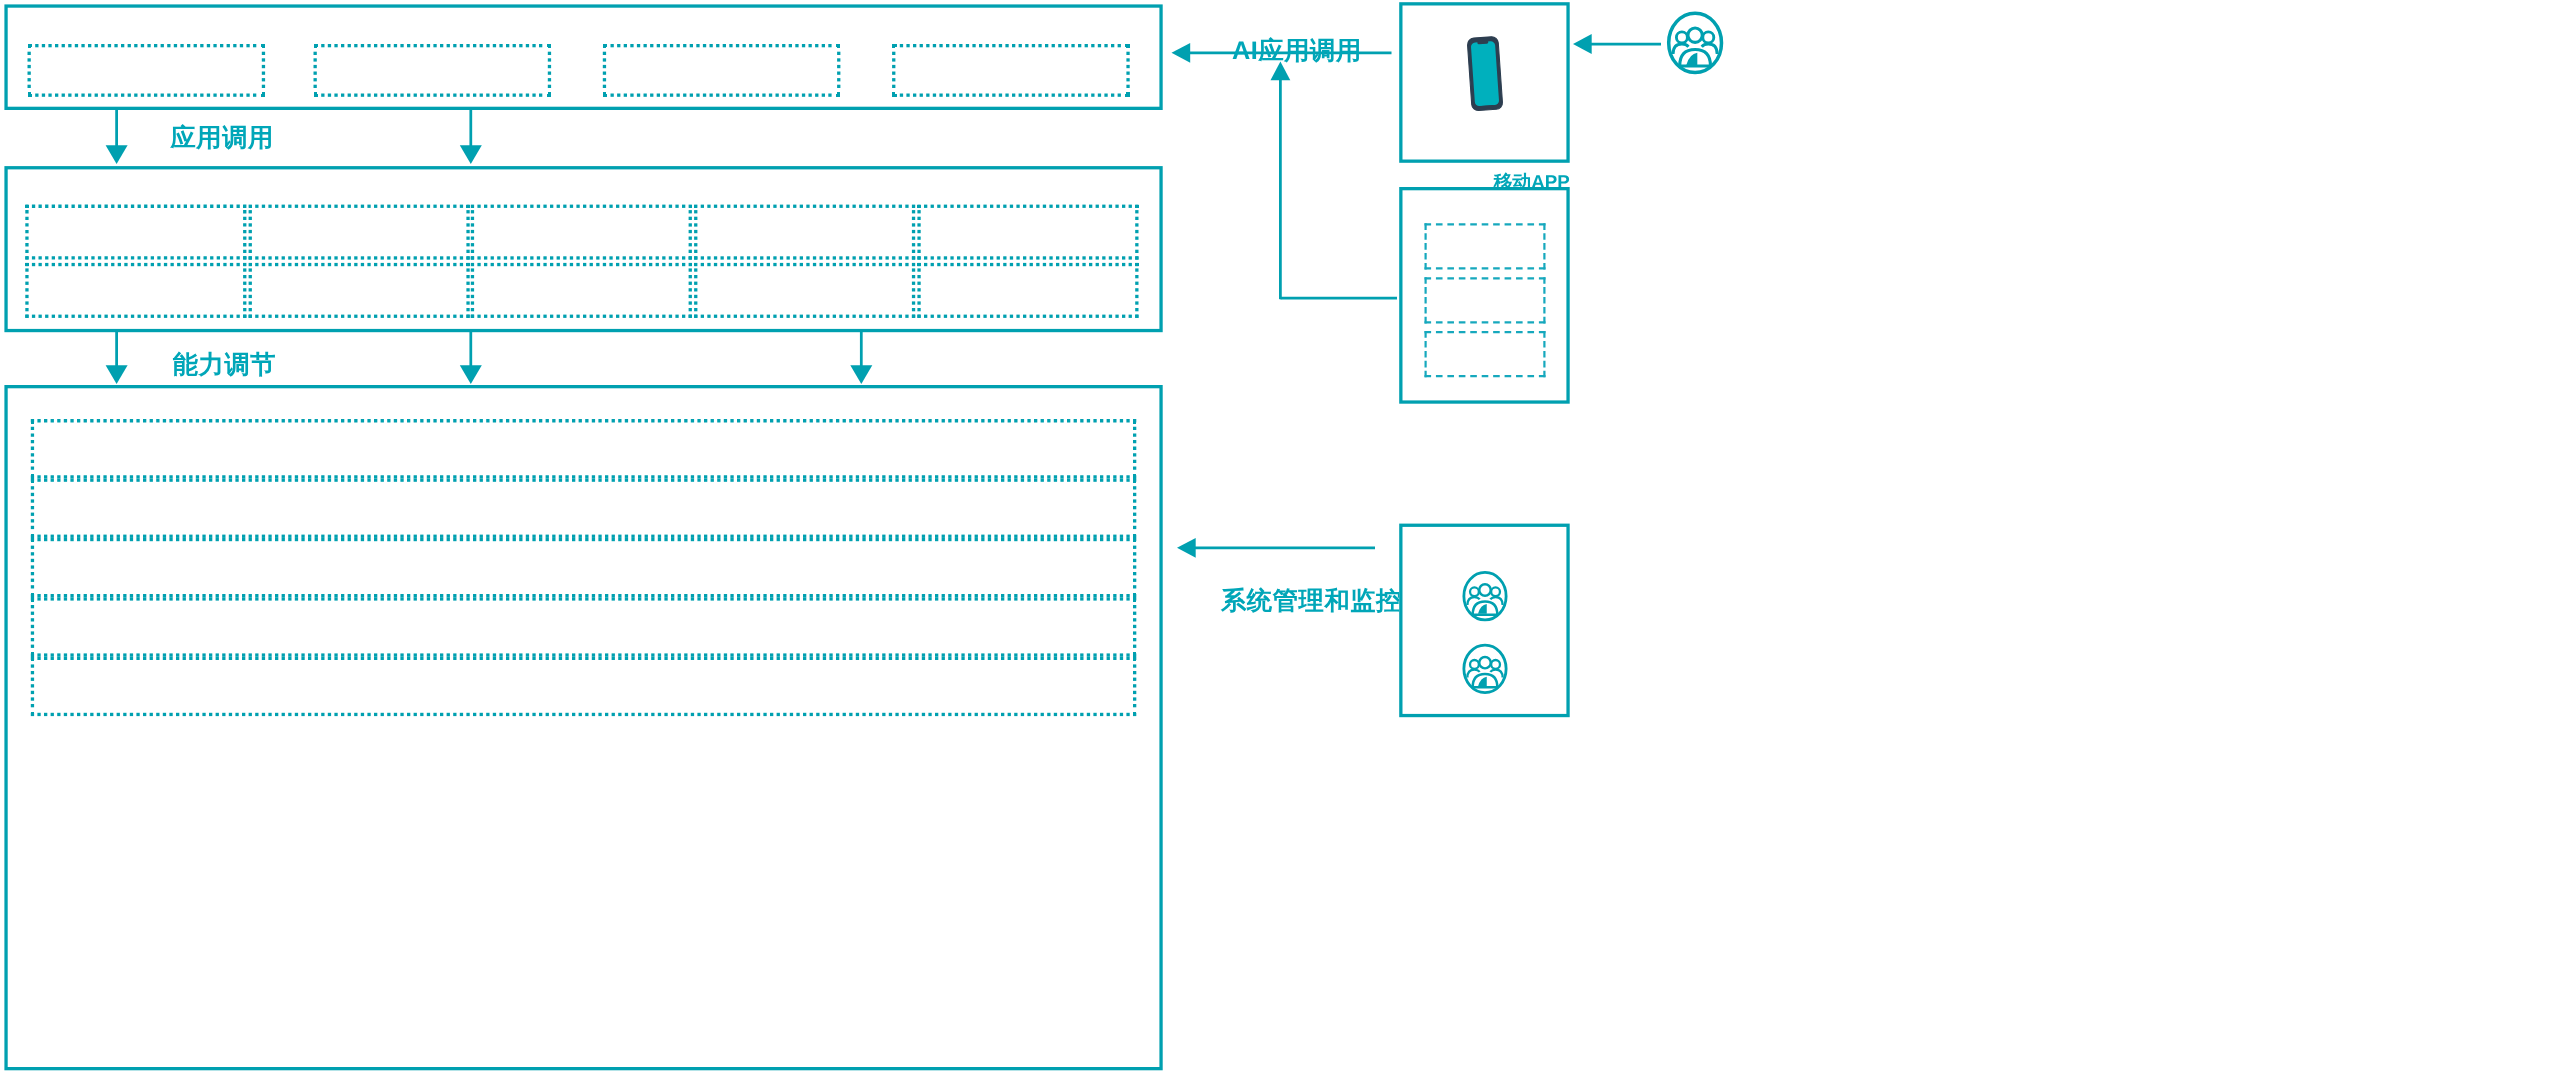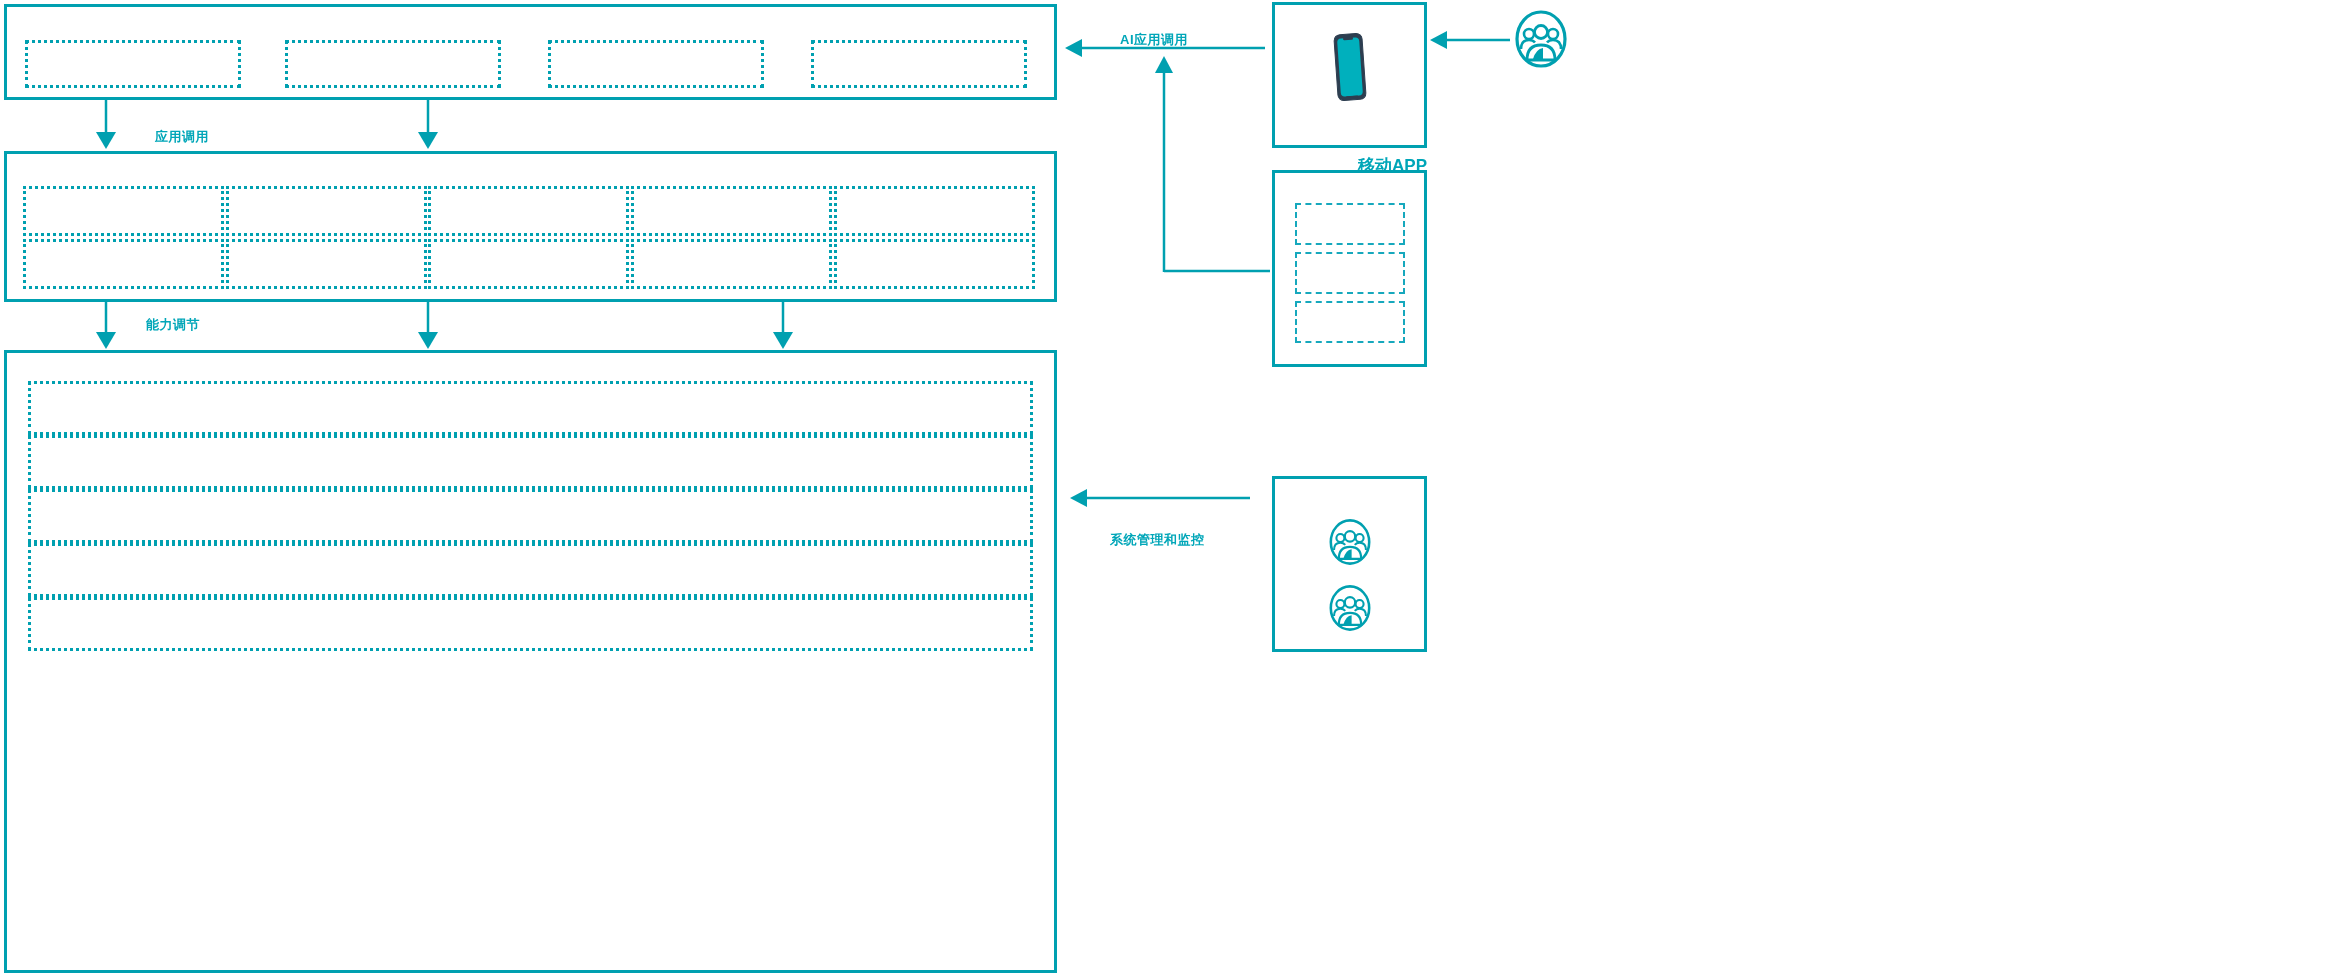--- a/index.html
+++ b/index.html
@@ -37,21 +37,21 @@
     position: absolute;
     box-sizing: border-box;
     border: 2px dashed #16a8bd;
     background: transparent;
   }
 
   
   .flow-label {
     position: absolute;
     color: #00a6b8;
-    font-size: 13px;
+    font-size: 23px;
     font-weight: bold;
     letter-spacing: 0.5px;
     white-space: nowrap;
   }
   .box-label {
     position: absolute;
     color: #00a6b8;
     font-size: 17px;
     font-weight: bold;
     white-space: nowrap;
@@ -91,21 +91,21 @@
   </div>
 
   <svg class="arrow-svg" style="left:88px; top:100px;" width="36" height="50" viewBox="0 0 36 50">
     <line x1="18" y1="0" x2="18" y2="33" stroke="#00a0b0" stroke-width="2.5"></line>
     <polygon points="8,32 28,32 18,49" fill="#00a0b0"></polygon>
   </svg>
   <svg class="arrow-svg" style="left:410px; top:100px;" width="36" height="50" viewBox="0 0 36 50">
     <line x1="18" y1="0" x2="18" y2="33" stroke="#00a0b0" stroke-width="2.5"></line>
     <polygon points="8,32 28,32 18,49" fill="#00a0b0"></polygon>
   </svg>
-  <div class="flow-label" style="left:155px; top:128px;font-family:Liberation Serif, serif;">应用调用</div>
+  <div class="flow-label" style="left:155px; top:110px;font-family:Liberation Serif, serif;">应用调用</div>
 
   <div class="panel" style="left:4px; top:151px; width:1053px; height:151px;">
   </div>
 
   <div class="dbox" style="left:23px; top:186px; width:201px; height:50px;">
     <span></span>
   </div>
   <div class="dbox" style="left:226px; top:186px; width:201px; height:50px;">
     <span></span>
   </div>
@@ -140,21 +140,21 @@
     <polygon points="8,32 28,32 18,49" fill="#00a0b0"></polygon>
   </svg>
   <svg class="arrow-svg" style="left:410px; top:300px;" width="36" height="50" viewBox="0 0 36 50">
     <line x1="18" y1="0" x2="18" y2="33" stroke="#00a0b0" stroke-width="2.5"></line>
     <polygon points="8,32 28,32 18,49" fill="#00a0b0"></polygon>
   </svg>
   <svg class="arrow-svg" style="left:765px; top:300px;" width="36" height="50" viewBox="0 0 36 50">
     <line x1="18" y1="0" x2="18" y2="33" stroke="#00a0b0" stroke-width="2.5"></line>
     <polygon points="8,32 28,32 18,49" fill="#00a0b0"></polygon>
   </svg>
-  <div class="flow-label" style="left:146px; top:316px;">能力调节</div>
+  <div class="flow-label" style="left:157px; top:316px;">能力调节</div>
 
   <div class="panel" style="left:4px; top:350px; width:1053px; height:623px;">
   </div>
   <div class="dbox" style="left:28px; top:381px; width:1005px; height:54px;">
     <span></span>
   </div>
   <div class="dbox" style="left:28px; top:435px; width:1005px; height:54px;">
     <span></span>
   </div>
   <div class="dbox" style="left:28px; top:489px; width:1005px; height:54px;">

